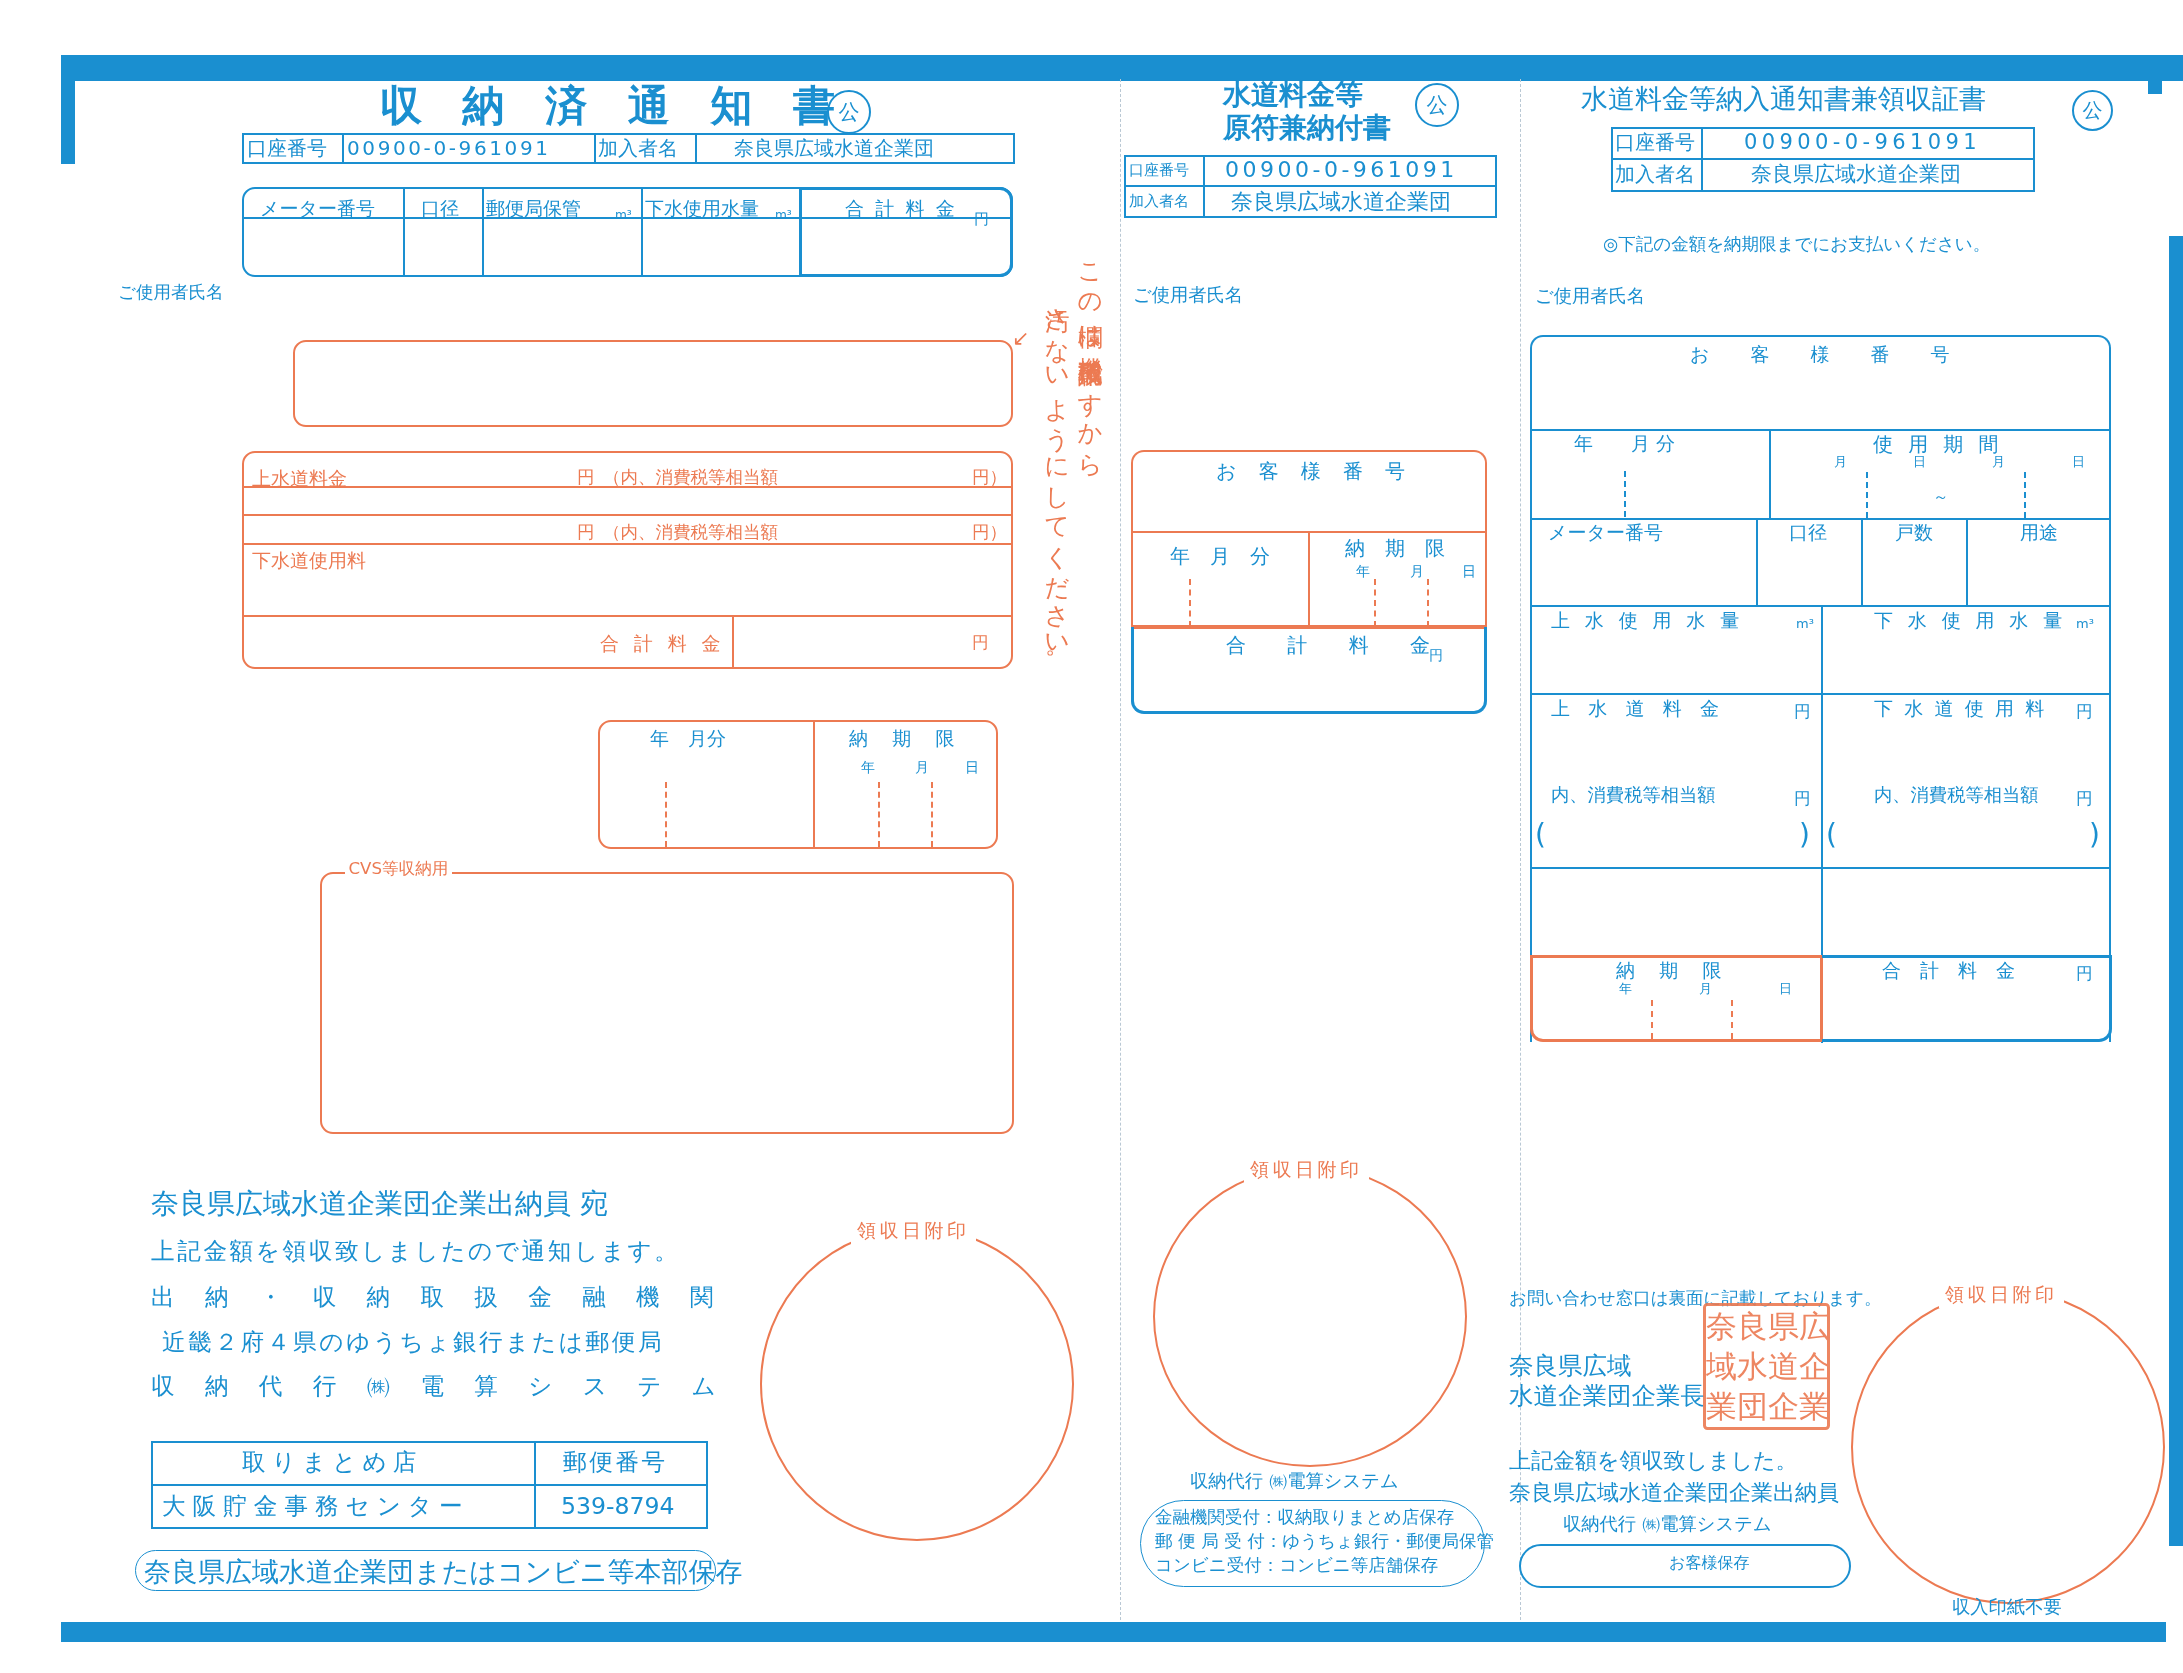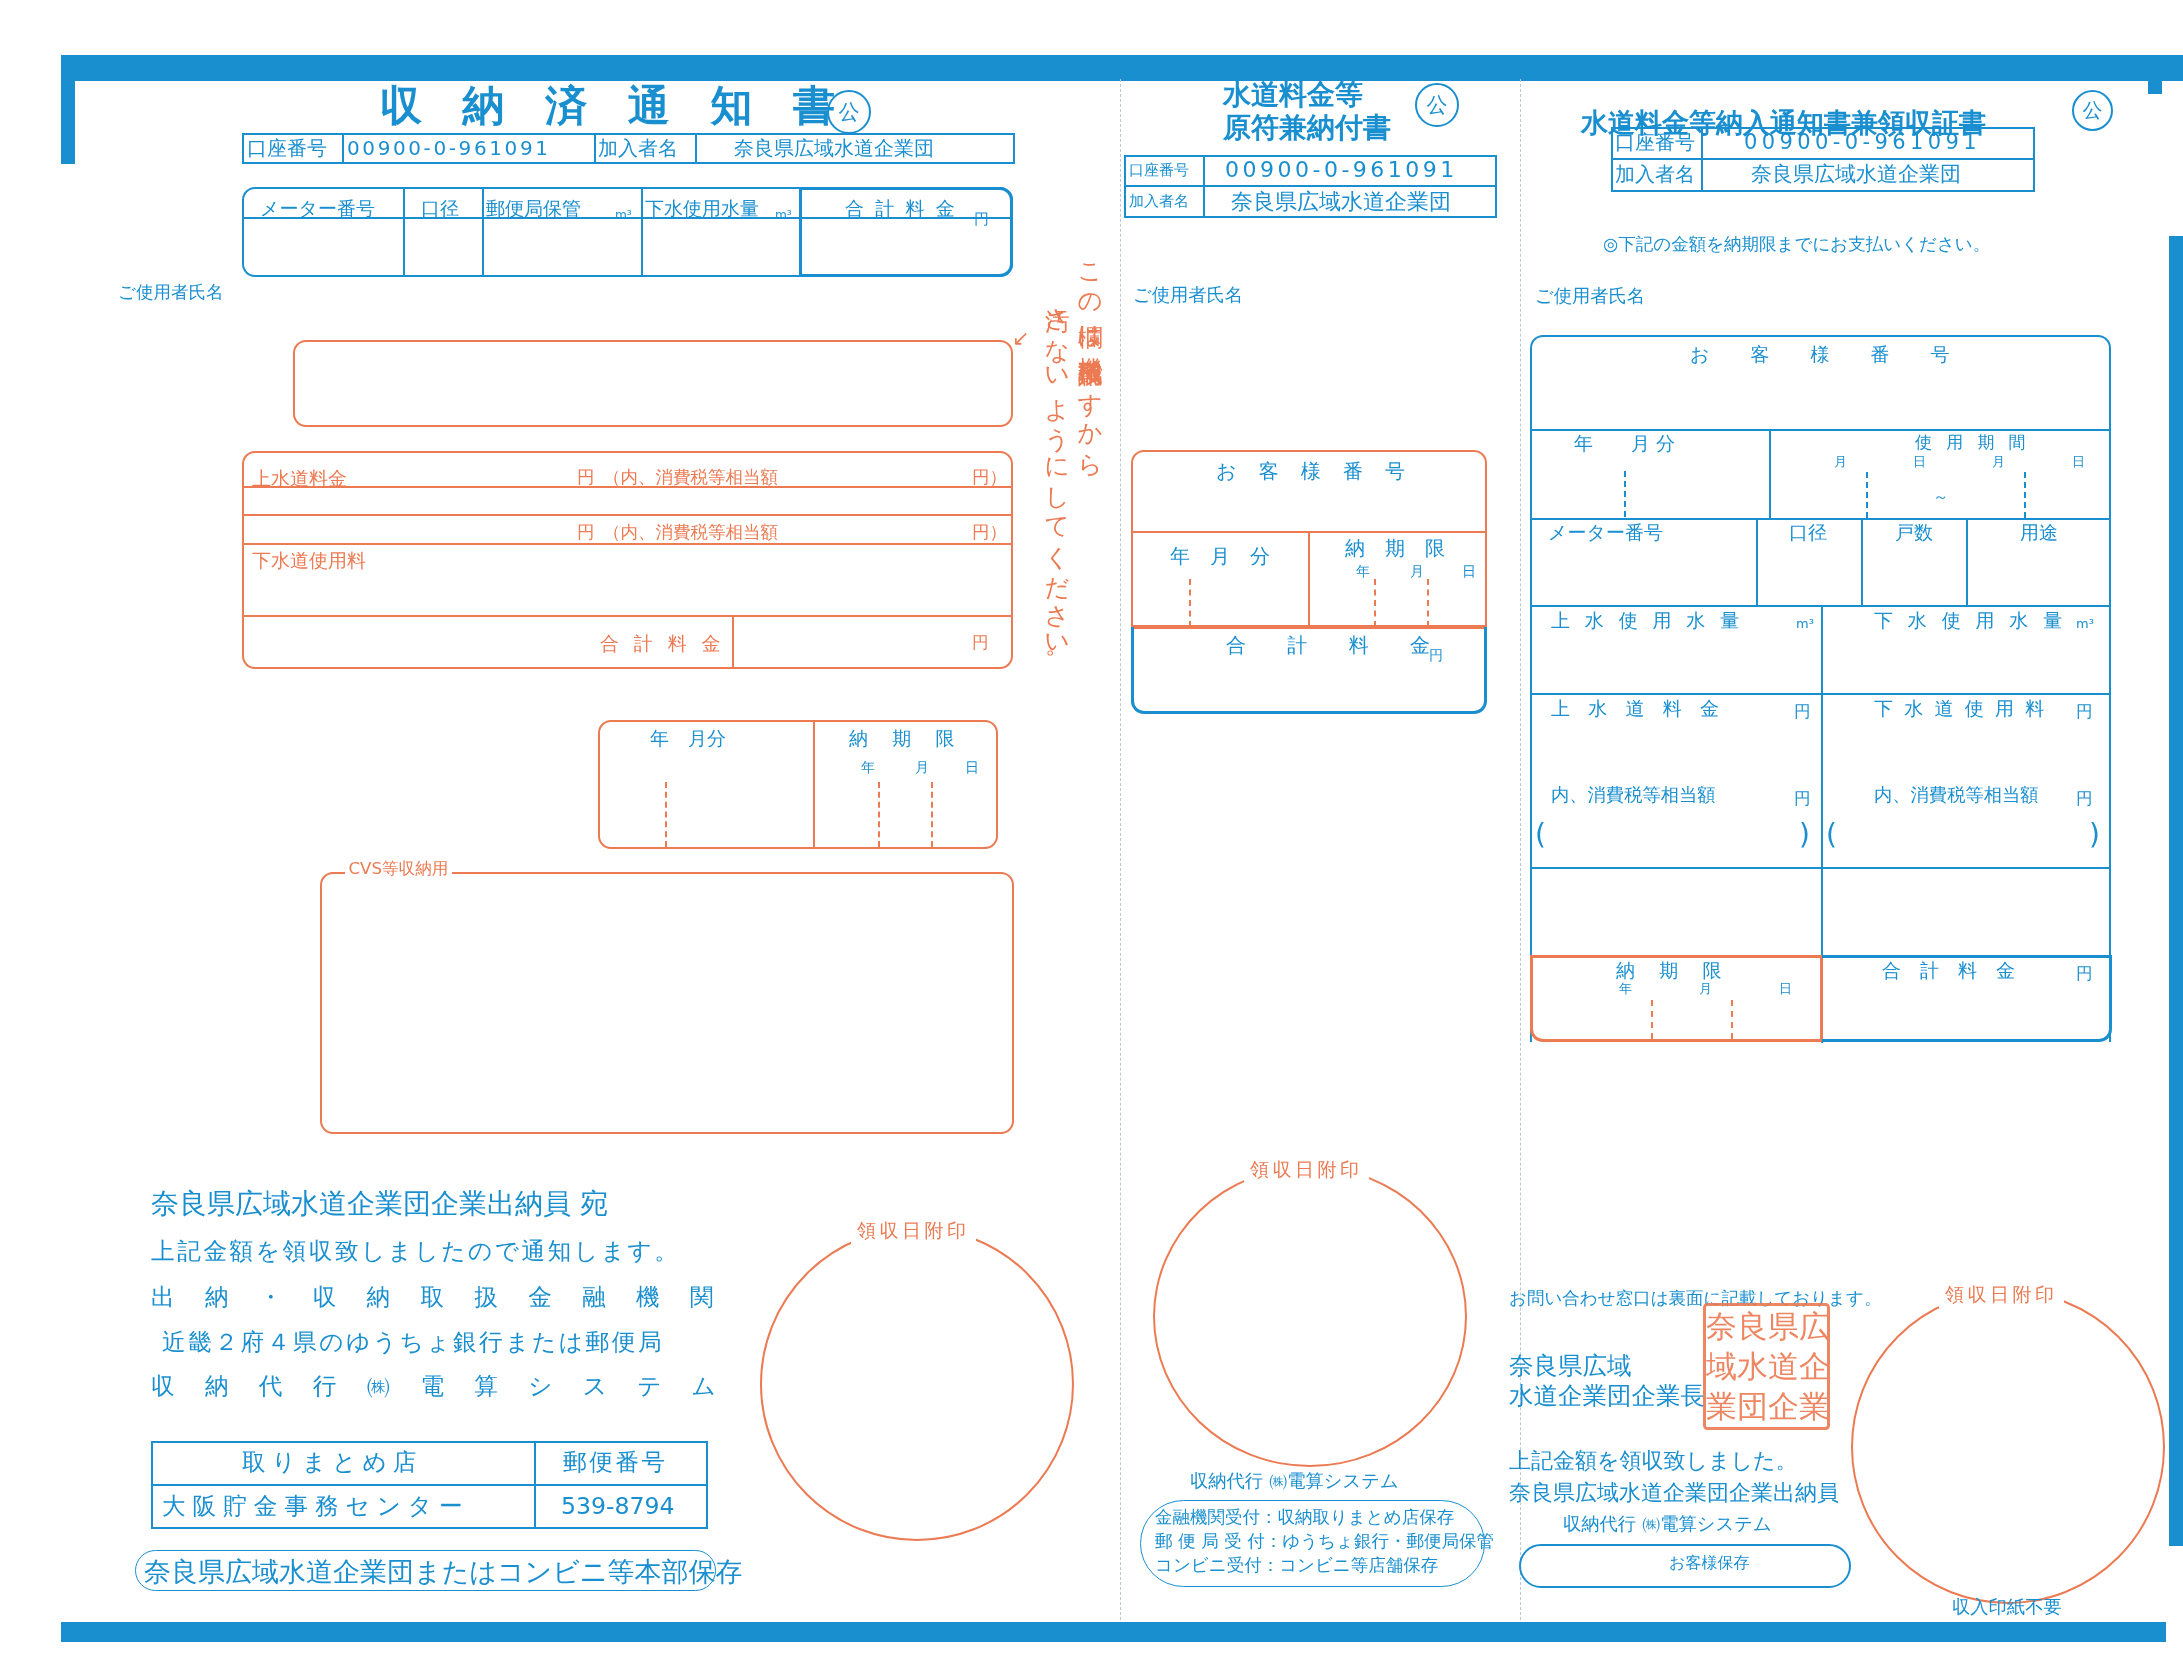--- a/index.html
+++ b/index.html
@@ -162,21 +162,21 @@
   <div class="circ-label" style="left:1244px;top:1157px;">領収日附印</div>
 
   <div class="t blue" style="left:1190px;top:1472px;font-size:18.3px;">収納代行 ㈱電算システム</div>
   <div class="abs" style="left:1140px;top:1500px;width:345px;height:87px;border:1.7px solid #1a8fd0;border-radius:44px;"></div>
   <div class="t blue" style="left:1155px;top:1509px;font-size:17.5px;">金融機関受付：収納取りまとめ店保存</div>
   <div class="t blue" style="left:1155px;top:1533px;font-size:17.5px;">郵 便 局 受 付：ゆうちょ銀行・郵便局保管</div>
   <div class="t blue" style="left:1155px;top:1557px;font-size:17.5px;">コンビニ受付：コンビニ等店舗保存</div>
 </div>
 
 <div>
-  <div class="t blue" style="left:1581px;top:85px;font-size:27px;font-weight:bold;margin-top:24px;">水道料金等納入通知書兼領収証書</div>
+  <div class="t blue" style="left:1581px;top:85px;font-size:27px;font-weight:normal;">水道料金等納入通知書兼領収証書</div>
   <div class="kou" style="left:2072px;top:90px;width:41px;height:41px;font-size:20px;">公</div>
 
   <div class="abs" style="left:1611px;top:127px;width:424px;height:65px;border:2.2px solid #1a8fd0;"></div>
   <div class="hline" style="left:1611px;top:158px;width:424px;background:#1a8fd0;"></div>
   <div class="vline" style="left:1701px;top:127px;height:65px;width:1.7px;background:#1a8fd0;"></div>
   <div class="t" style="left:1615px;top:132px;font-size:20px;">口座番号</div>
   <div class="t" style="left:1744px;top:132px;font-size:21px;letter-spacing:4.4px;">00900-0-961091</div>
   <div class="t" style="left:1615px;top:164px;font-size:20px;">加入者名</div>
   <div class="t" style="left:1751px;top:164px;font-size:21px;">奈良県広域水道企業団</div>
 
@@ -191,21 +191,21 @@
   <div class="hline" style="left:1531px;top:867px;width:579px;background:#1a8fd0;"></div>
   <div class="vline" style="left:1769px;top:430px;height:89px;background:#1a8fd0;"></div>
   <div class="vline" style="left:1756px;top:519px;height:87px;background:#1a8fd0;"></div>
   <div class="vline" style="left:1861px;top:519px;height:87px;background:#1a8fd0;"></div>
   <div class="vline" style="left:1966px;top:519px;height:87px;background:#1a8fd0;"></div>
   <div class="vline" style="left:1821px;top:606px;height:437px;background:#1a8fd0;"></div>
 
   <div class="t blue" style="left:1690px;top:345px;font-size:19px;letter-spacing:17.5px;">お 客 様 番 号</div>
   <div class="t blue" style="left:1574px;top:434px;font-size:19px;">年　　月 分</div>
   <div class="dash-b" style="left:1624px;top:471px;height:46px;"></div>
-  <div class="t blue" style="left:1873px;top:434px;font-size:17px;letter-spacing:4.4px;margin-left:42px;">使 用 期 間</div>
+  <div class="t blue" style="left:1873px;top:434px;font-size:20px;letter-spacing:4.4px;">使 用 期 間</div>
   <div class="t blue" style="left:1834px;top:455px;font-size:13px;">月</div>
   <div class="t blue" style="left:1913px;top:455px;font-size:13px;">日</div>
   <div class="t blue" style="left:1992px;top:455px;font-size:13px;">月</div>
   <div class="t blue" style="left:2072px;top:455px;font-size:13px;">日</div>
   <div class="dash-b" style="left:1866px;top:472px;height:46px;"></div>
   <div class="dash-b" style="left:2024px;top:472px;height:46px;"></div>
   <div class="t blue" style="left:1933px;top:489px;font-size:15.7px;">～</div>
 
   <div class="t blue" style="left:1548px;top:523px;font-size:19px;">メーター番号</div>
   <div class="t blue" style="left:1789px;top:523px;font-size:19px;">口径</div>

